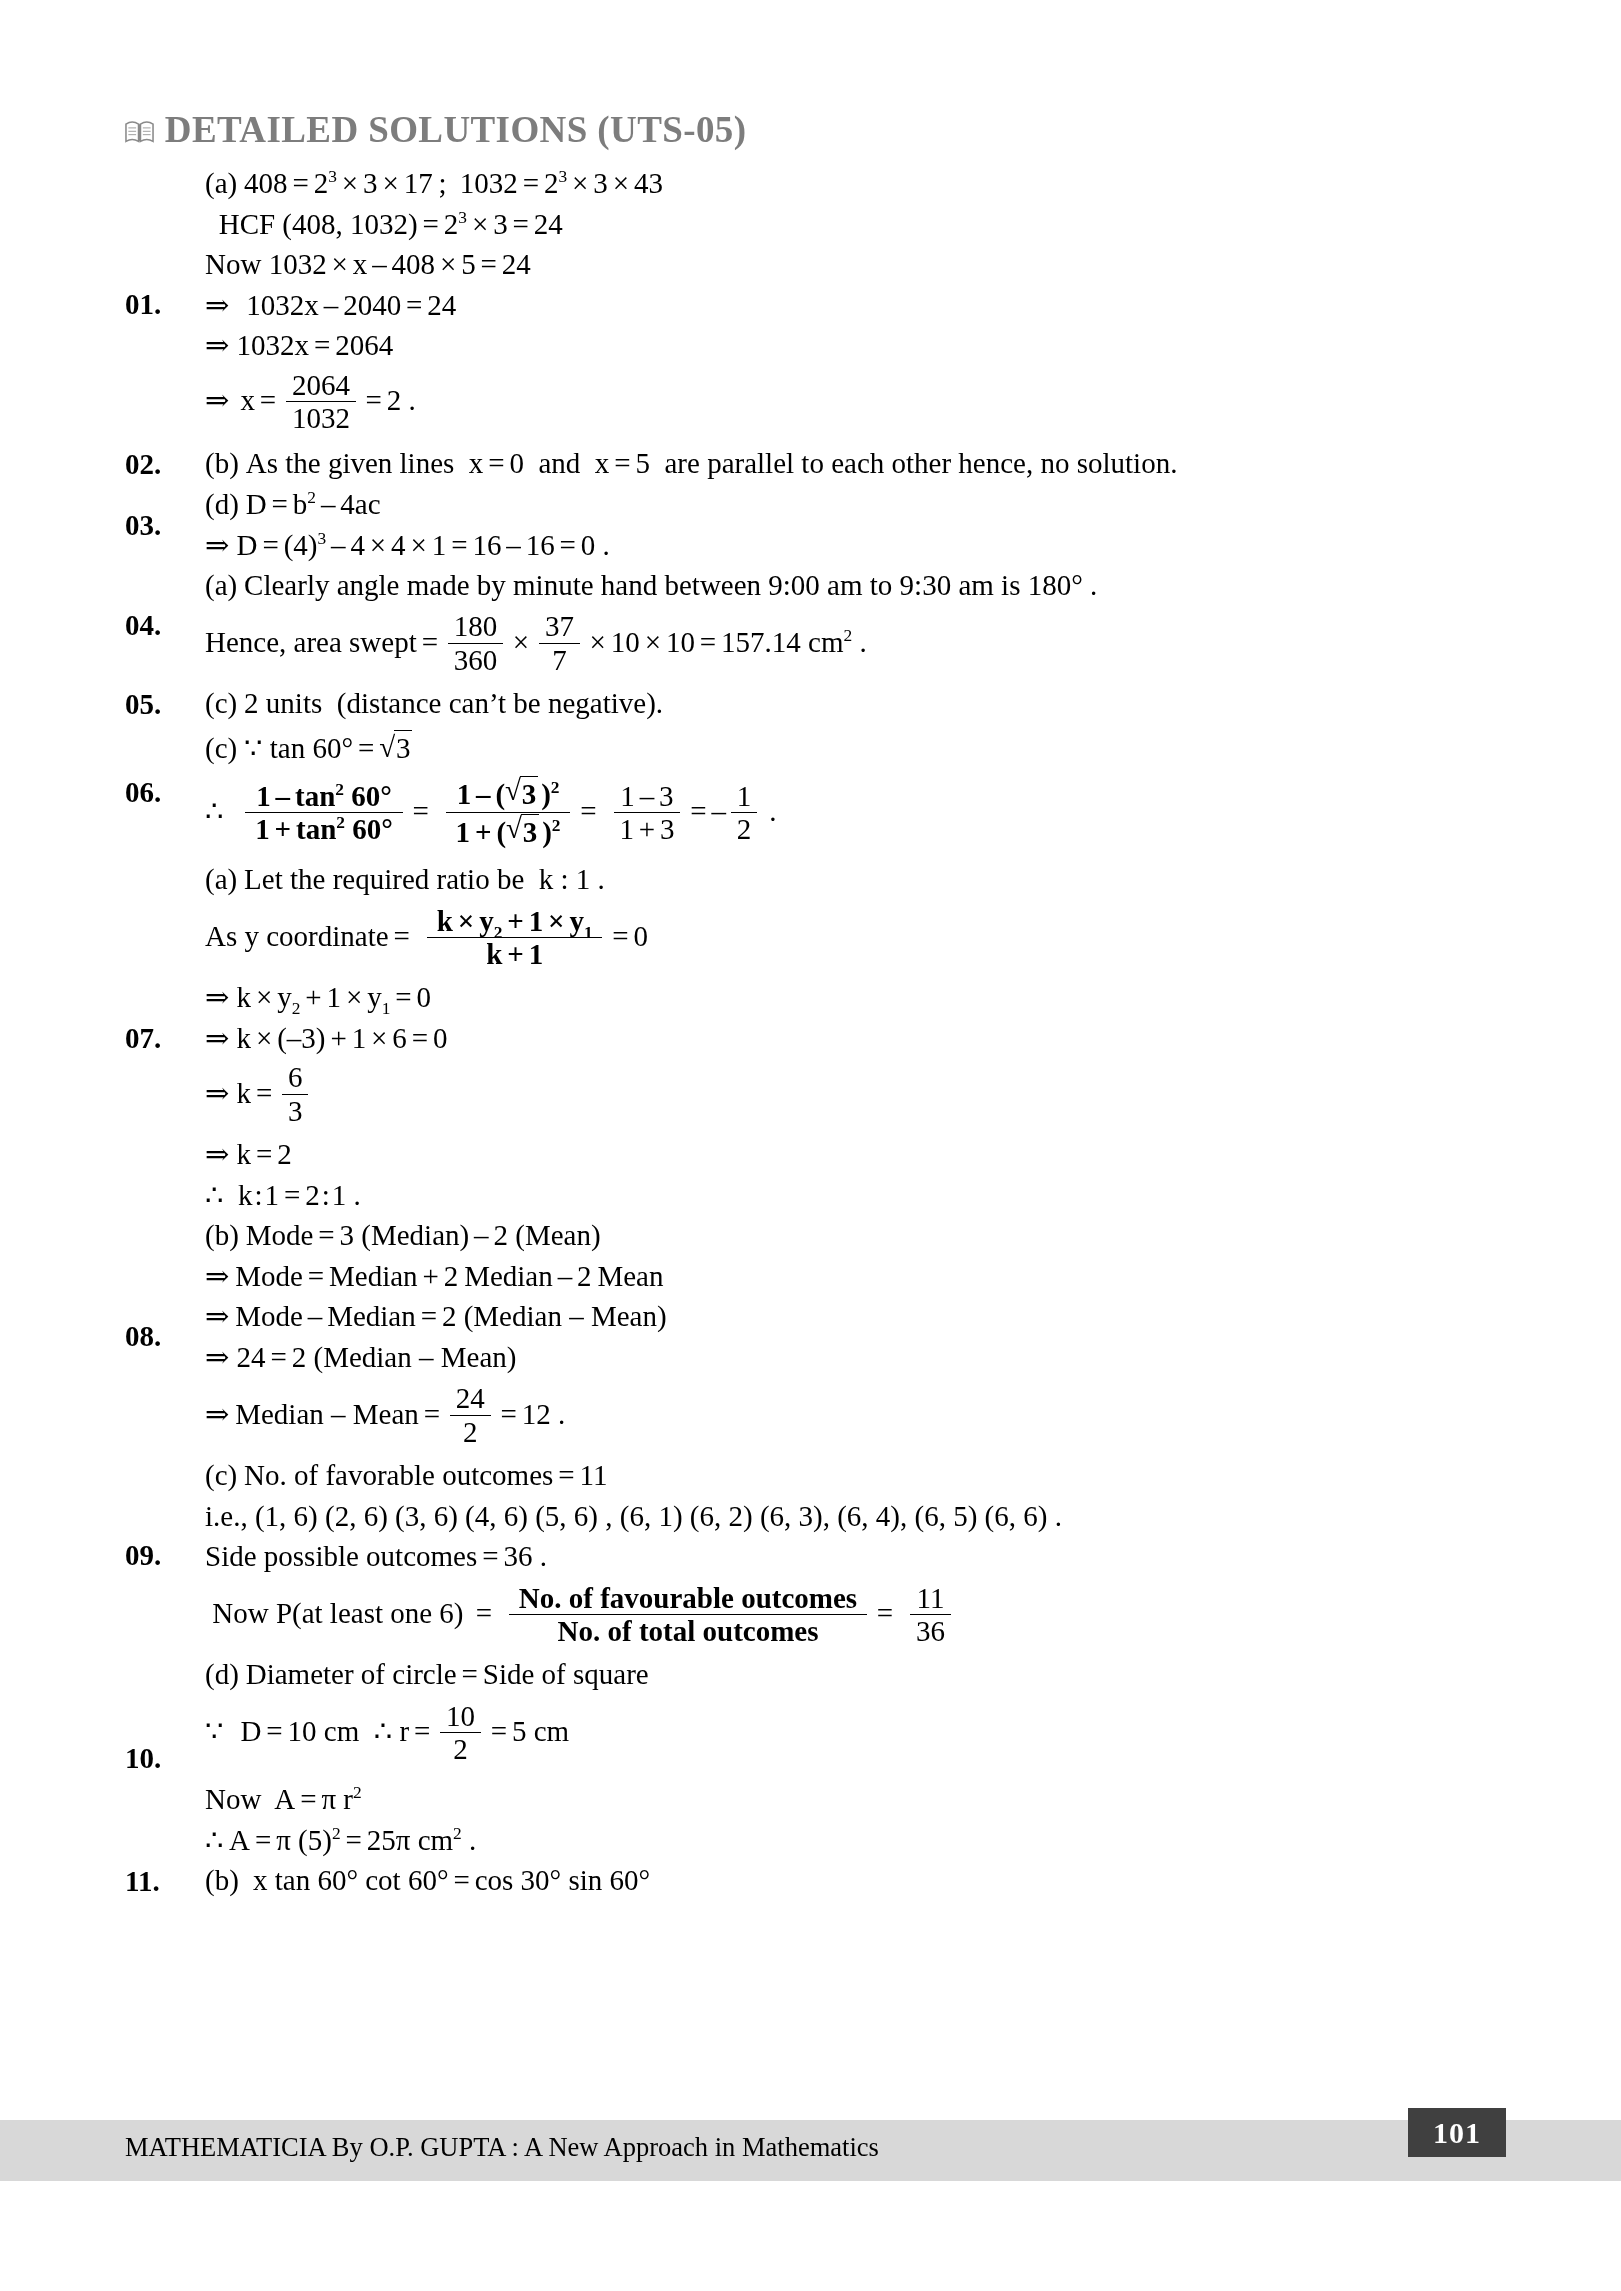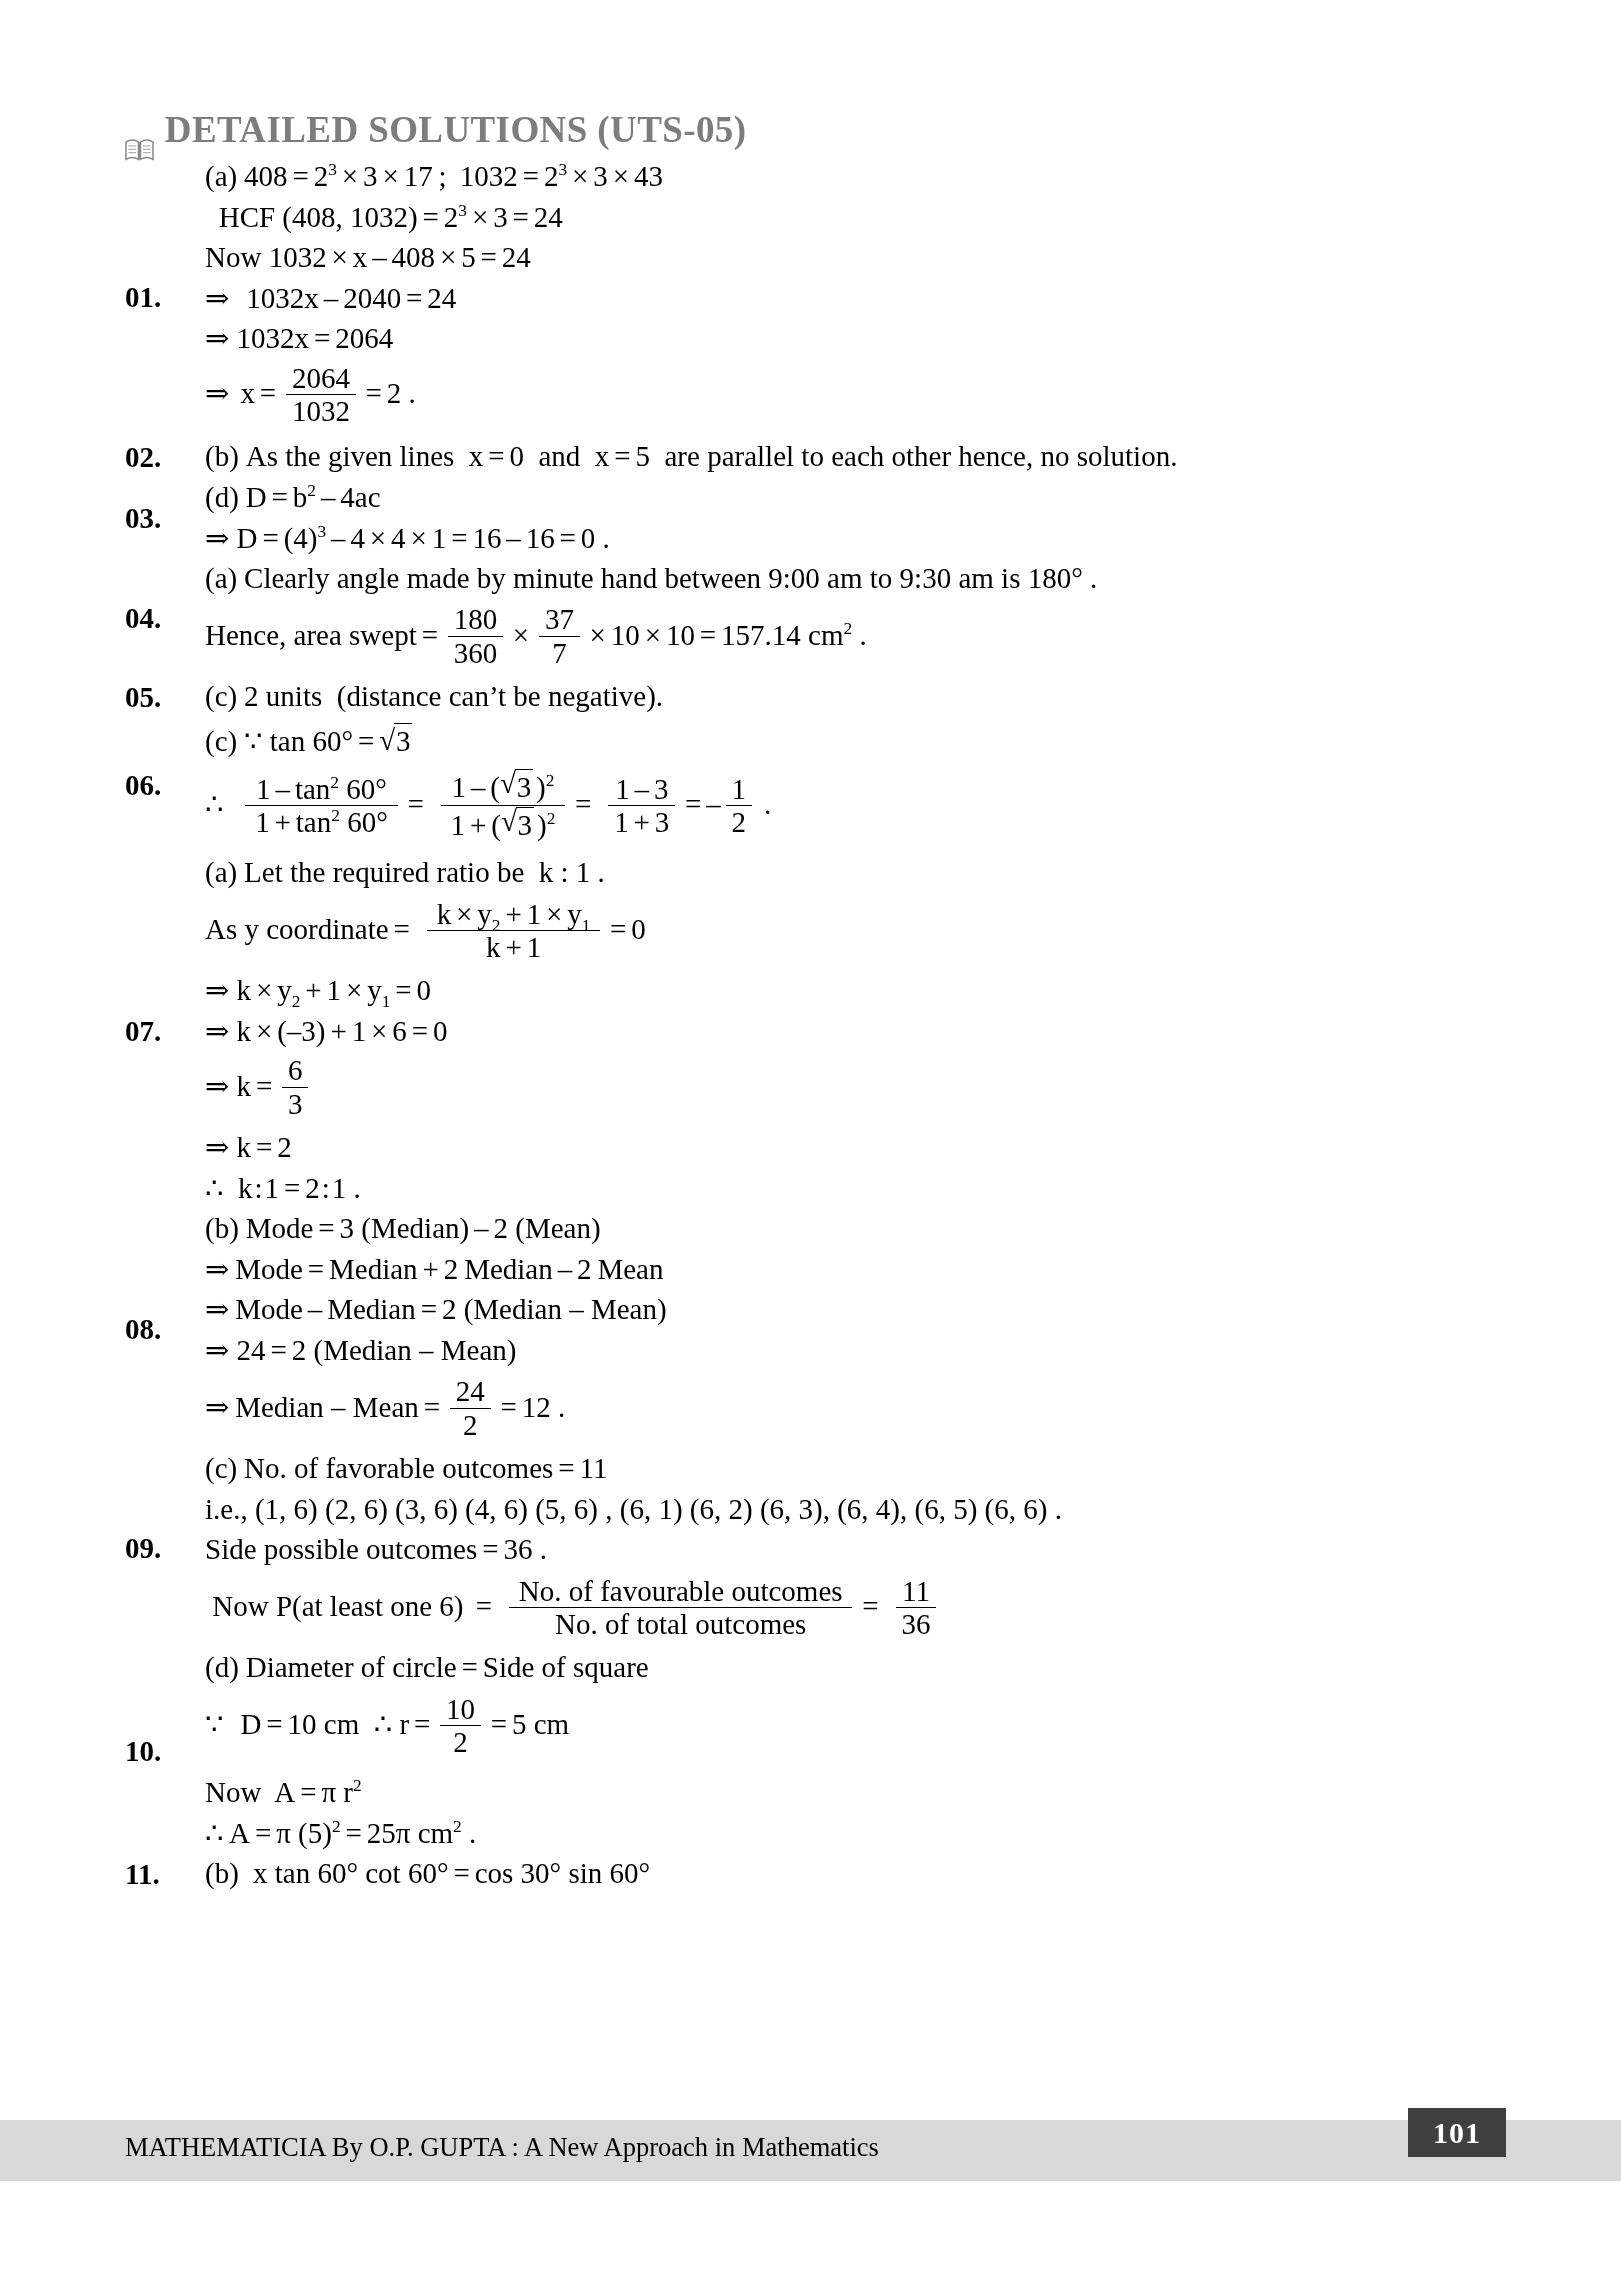--- a/index.html
+++ b/index.html
@@ -32,23 +32,23 @@
   }
 
   
   .doc-title {
     font-size: 37px;
     font-weight: 700;
     color: #7d7d7d;
     letter-spacing: 0.4px;
     white-space: nowrap;
     display: flex;
-    align-items: flex-end;
+    align-items: flex-start;
     gap: 10.8px;
-    margin: 0 0 5px 0;
+    margin: 0 0 12px 0;
     font-family: "Liberation Serif", "DejaVu Serif", serif;
   }
   .book-icon {
     display: inline-block;
     width: 29px;
     height: 24.5px;
     position: relative;
     top: 2px;
     flex: 0 0 auto;
   }
@@ -112,21 +112,21 @@
   }
   .frac .num {
     padding: 0 5.9px 1px 5.9px;
     line-height: 1.05;
   }
   .frac .den {
     border-top: 1.7px solid #000;
     padding: 1px 5.9px 0 5.9px;
     line-height: 1.05;
   }
-  .frac.wide .num, .frac.wide .den { padding-left: 9.8px; padding-right: 9.8px; }
+  .frac.wide .num, .frac.wide .den { padding-left: 9.8px; padding-right: 9.8px; font-weight: bold; }
 
   
   .rad {
     display: inline-block;
     position: relative;
     padding-left: 14.7px;
     padding-right: 2.9px;
   }
   .rad::before {
     content: "\221A";

